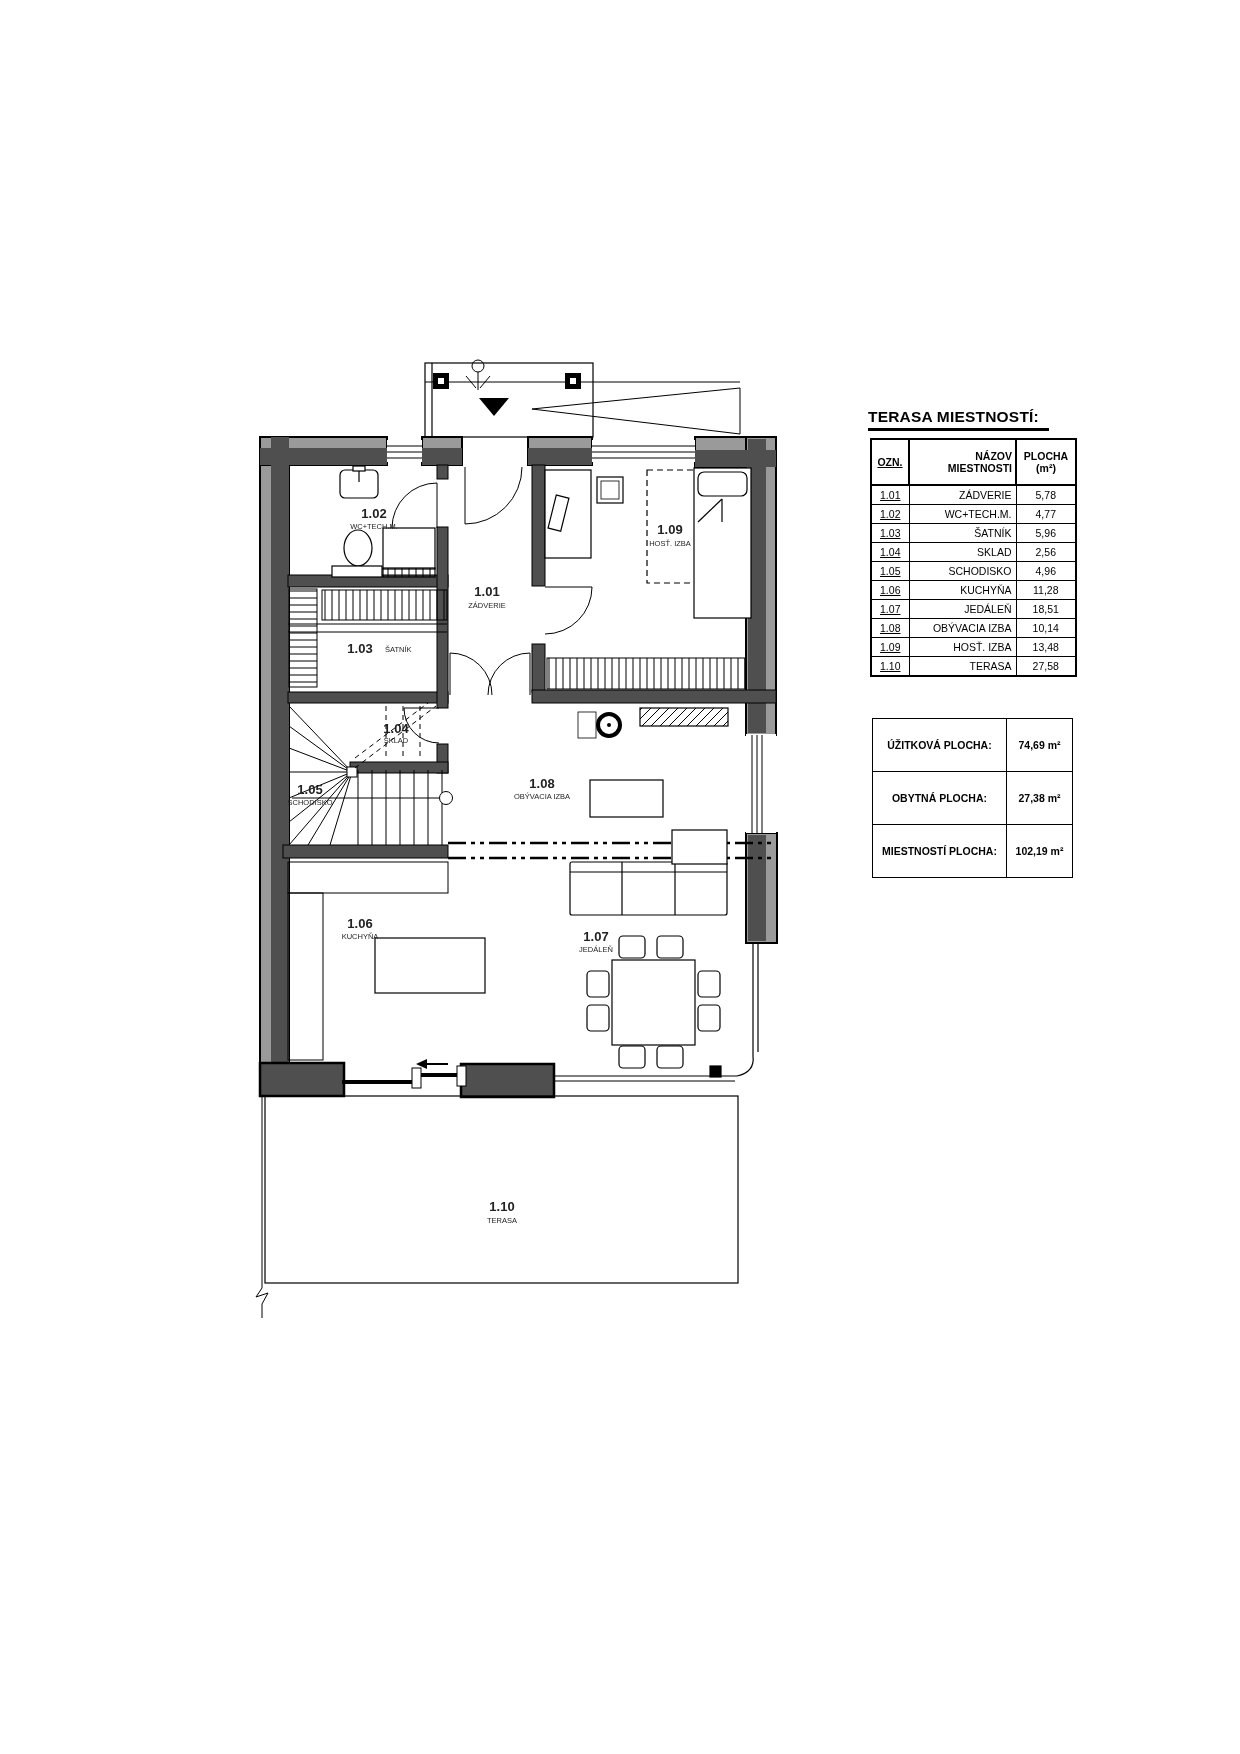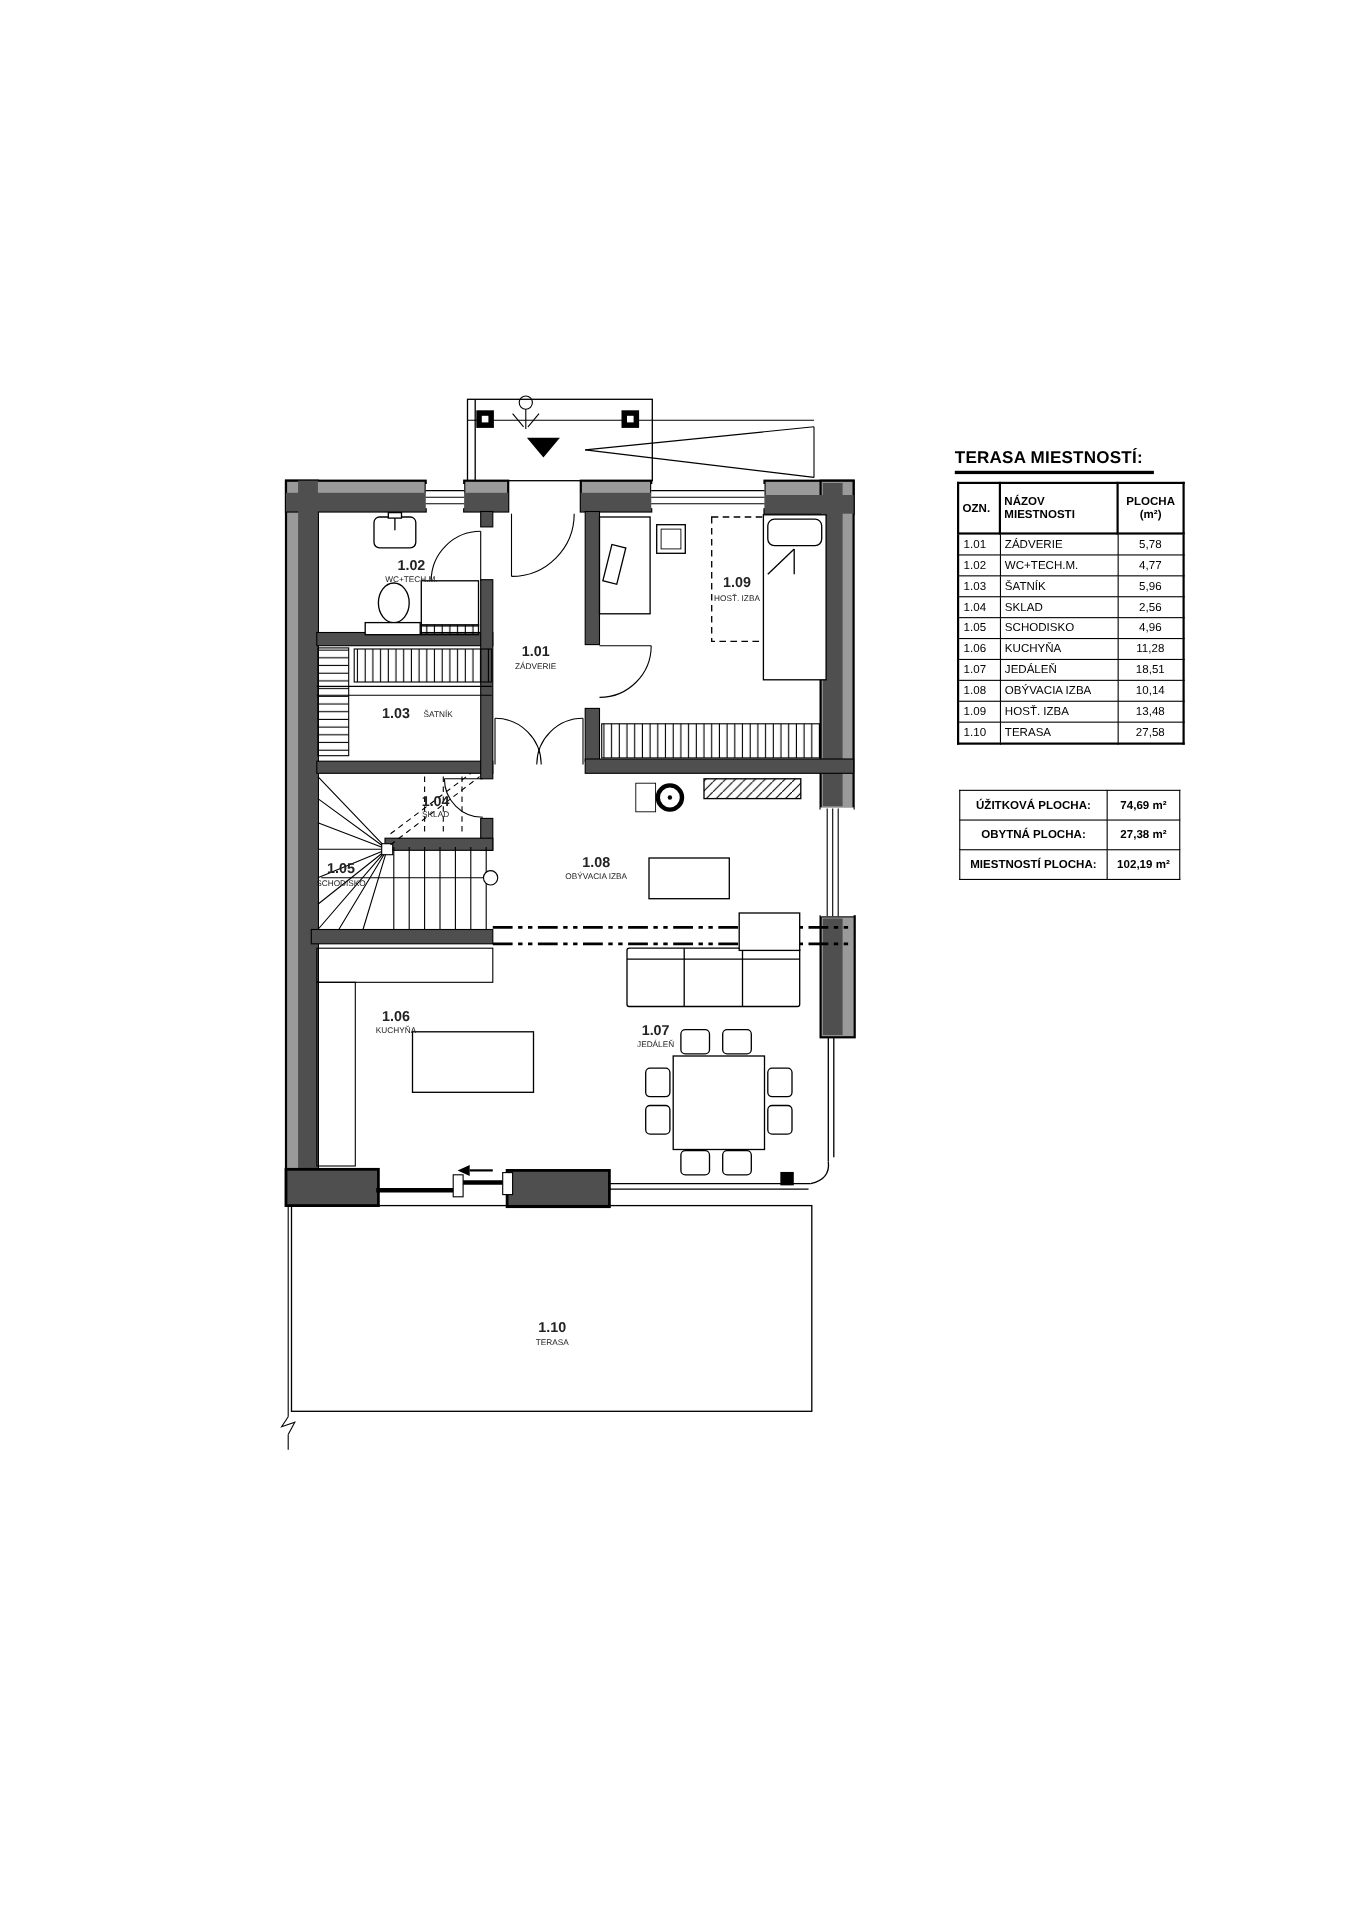--- a/index.html
+++ b/index.html
@@ -23,30 +23,30 @@
     border:2px solid #000;table-layout:fixed;width:189px;
   }
   table.rooms th{
     border:2.5px solid #000;font:bold 10.5px "Liberation Sans",sans-serif;
     height:44px;padding:0 3px;
   }
   table.rooms td{
     border:1px solid #000;font:10.5px "Liberation Sans",sans-serif;
     height:18px;padding:0 4px;white-space:nowrap;overflow:hidden;
   }
-  .c-ozn{width:30px;text-align:left;}
-  .c-naz{width:99px;text-align:left;}
+  .c-ozn{width:30px;text-align:center;text-decoration:underline;}
+  .c-naz{width:99px;text-align:right;}
   .c-plo{width:52px;text-align:center;margin-top:14px;}
   #summary{
     position:absolute;left:872px;top:718px;border-collapse:collapse;
     border:1.5px solid #000;table-layout:fixed;width:186px;
   }
   #summary td{
     border:1px solid #000;height:18px;font:bold 10.5px "Liberation Sans",sans-serif;
-    text-align:center;padding:4px 3px;white-space:nowrap;
+    text-align:center;padding:17px 3px;white-space:nowrap;
   }
   .s-lab{width:127px;}
   .s-val{width:59px;font-weight:bold;}
 </style>
 </head>
 <body>
 
 <div id="plan-wrap">
 <svg width="1240" height="1754" viewBox="0 0 1240 1754" xmlns="http://www.w3.org/2000/svg">
   <defs>

